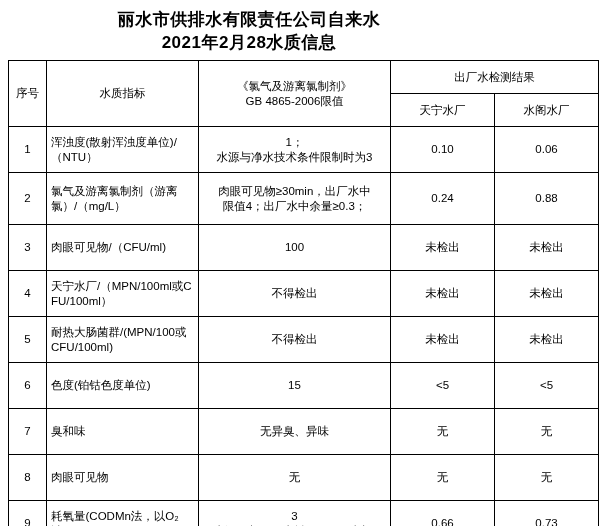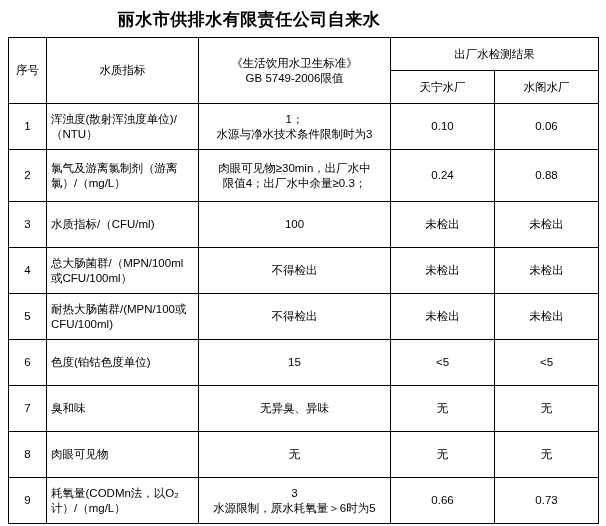--- a/index.html
+++ b/index.html
@@ -66,37 +66,38 @@
   tr.datarow { height: 46px; }
   tr.tall    { height: 52px; }
 </style>
 </head>
 <body>
 
 <div class="page">
 
   <div class="doc-title">
     <span>丽水市供排水有限责任公司自来水</span>
+    <span class="line2">2021年2月28水质信息</span>
   </div>
 
   <table class="report">
     <colgroup>
       <col class="col-no">
       <col class="col-index">
       <col class="col-std">
       <col class="col-plant">
       <col class="col-plant">
     </colgroup>
     <thead>
       <tr>
         <th class="hdr-tall" rowspan="2">序号</th>
         <th class="hdr-tall" rowspan="2">水质指标</th>
         <th class="hdr-tall" rowspan="2">
-          <span>《生活饮用水卫生标准》</span><br>
-          <span>GB 5749-2006限值</span>
+          <span>《氯气及游离氯制剂》</span><br>
+          <span>GB 4865-2006限值</span>
         </th>
         <th class="hdr-sub" colspan="2">出厂水检测结果</th>
       </tr>
       <tr>
         <th class="hdr-sub">天宁水厂</th>
         <th class="hdr-sub">水阁水厂</th>
       </tr>
     </thead>
     <tbody>
       <tr class="datarow">
@@ -114,28 +115,28 @@
         <td class="l">氯气及游离氯制剂（游离氯）/（mg/L）</td>
         <td class="c">
           <span>肉眼可见物≥30min，出厂水中</span><br>
           <span>限值4；出厂水中余量≥0.3；</span>
         </td>
         <td class="c">0.24</td>
         <td class="c">0.88</td>
       </tr>
       <tr class="datarow">
         <td class="c">3</td>
-        <td class="l">水质指标/（CFU/ml)</td>
+        <td class="l">肉眼可见物/（CFU/ml)</td>
         <td class="c">100</td>
         <td class="c">未检出</td>
         <td class="c">未检出</td>
       </tr>
       <tr class="datarow">
         <td class="c">4</td>
-        <td class="l">总大肠菌群/（MPN/100ml或CFU/100ml）</td>
+        <td class="l">天宁水厂/（MPN/100ml或CFU/100ml）</td>
         <td class="c">不得检出</td>
         <td class="c">未检出</td>
         <td class="c">未检出</td>
       </tr>
       <tr class="datarow">
         <td class="c">5</td>
         <td class="l">耐热大肠菌群/(MPN/100或CFU/100ml)</td>
         <td class="c">不得检出</td>
         <td class="c">未检出</td>
         <td class="c">未检出</td>

